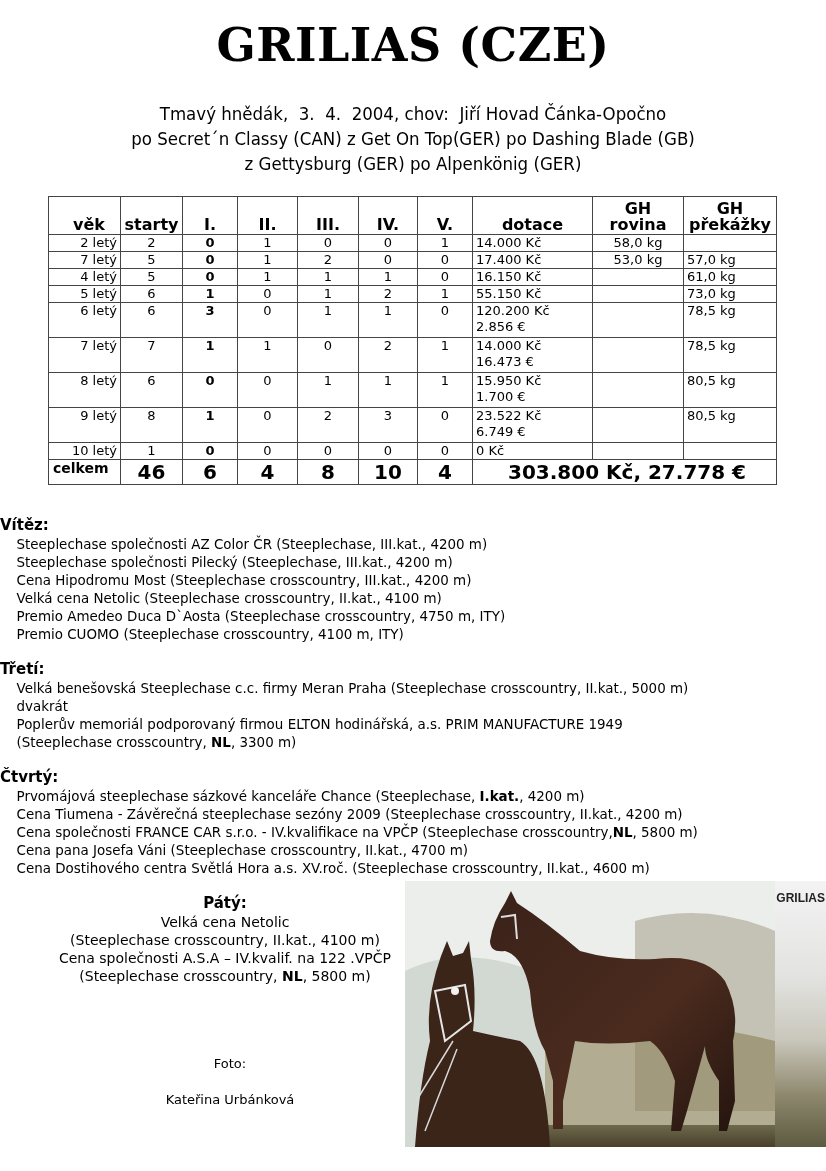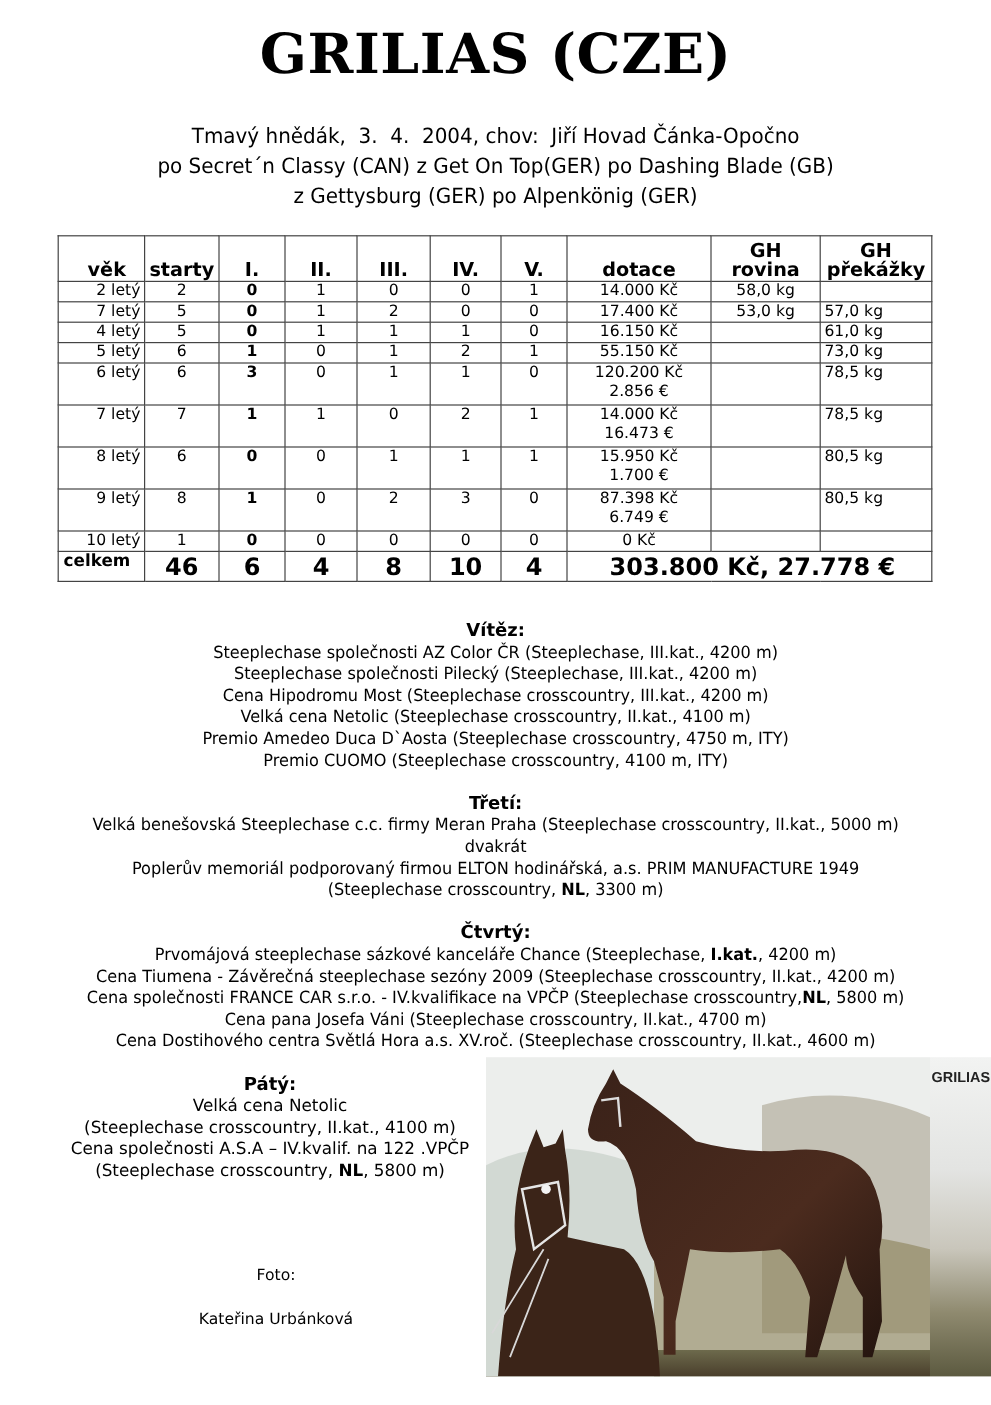--- a/index.html
+++ b/index.html
@@ -27,30 +27,30 @@
     border: 1px solid #444; padding: 0 3px; vertical-align: top;
   }
   table.stats thead th {
     font-weight: bold; font-size: 16px; vertical-align: bottom; padding-bottom: 1px;
     text-align: center; line-height: 16px; height: 36px;
   }
   table.stats thead th.left { text-align: left; padding-left: 24px; }
   td.age { text-align: right; padding-right: 6px; margin-top: 12px; }
   td.c { text-align: center; }
   td.b { font-weight: bold; }
-  td.money { text-align: center; padding-right: 6px; margin-left: 33px; }
+  td.money { text-align: left; padding-right: 6px; margin-left: 33px; }
   td.gh1 { text-align: center; }
   td.gh2 { text-align: left; padding-right: 18px; }
   tr.tall td { height: 34px; }
   tr.total td { font-weight: bold; font-size: 20px; text-align: center; vertical-align: middle; height: 24px; line-height: 22px; }
   tr.total td.lbl { font-size: 14px; text-align: left; padding-left: 4px; vertical-align: top; line-height: 16px; }
   tr.total td.sum { text-align: center; padding-left: 8px; }
 
   .section {
-    position: absolute; left: 0; width: 826px; text-align: center;
+    position: absolute; left: 0; width: 826px; 
     font-size: 14px; line-height: 18px;
   }
   .section .hd { font-weight: bold; font-size: 15px; line-height: 19px; }
   .section .ln { white-space: nowrap; transform: scaleX(0.96); }
   .section .ln b { font-weight: bold; }
 
   .fifth {
     position: absolute; left: 55px; top: 894px; width: 340px; text-align: center;
     font-size: 14px; line-height: 18px;
   }
@@ -213,21 +213,21 @@
       </tr>
       <tr class="tall">
         <td class="age">9 letý</td>
         <td class="c">8</td>
         <td class="c b">1</td>
         <td class="c">0</td>
         <td class="c">2</td>
         <td class="c">3</td>
         <td class="c">0</td>
         <td class="money">
-          <div>87.398 Kč</div>
+          <div>23.522 Kč</div>
           <div>6.749 €</div>
         </td>
         <td class="gh1"></td>
         <td class="gh2">80,5 kg</td>
       </tr>
       <tr>
         <td class="age">10 letý</td>
         <td class="c">1</td>
         <td class="c b">0</td>
         <td class="c">0</td>

